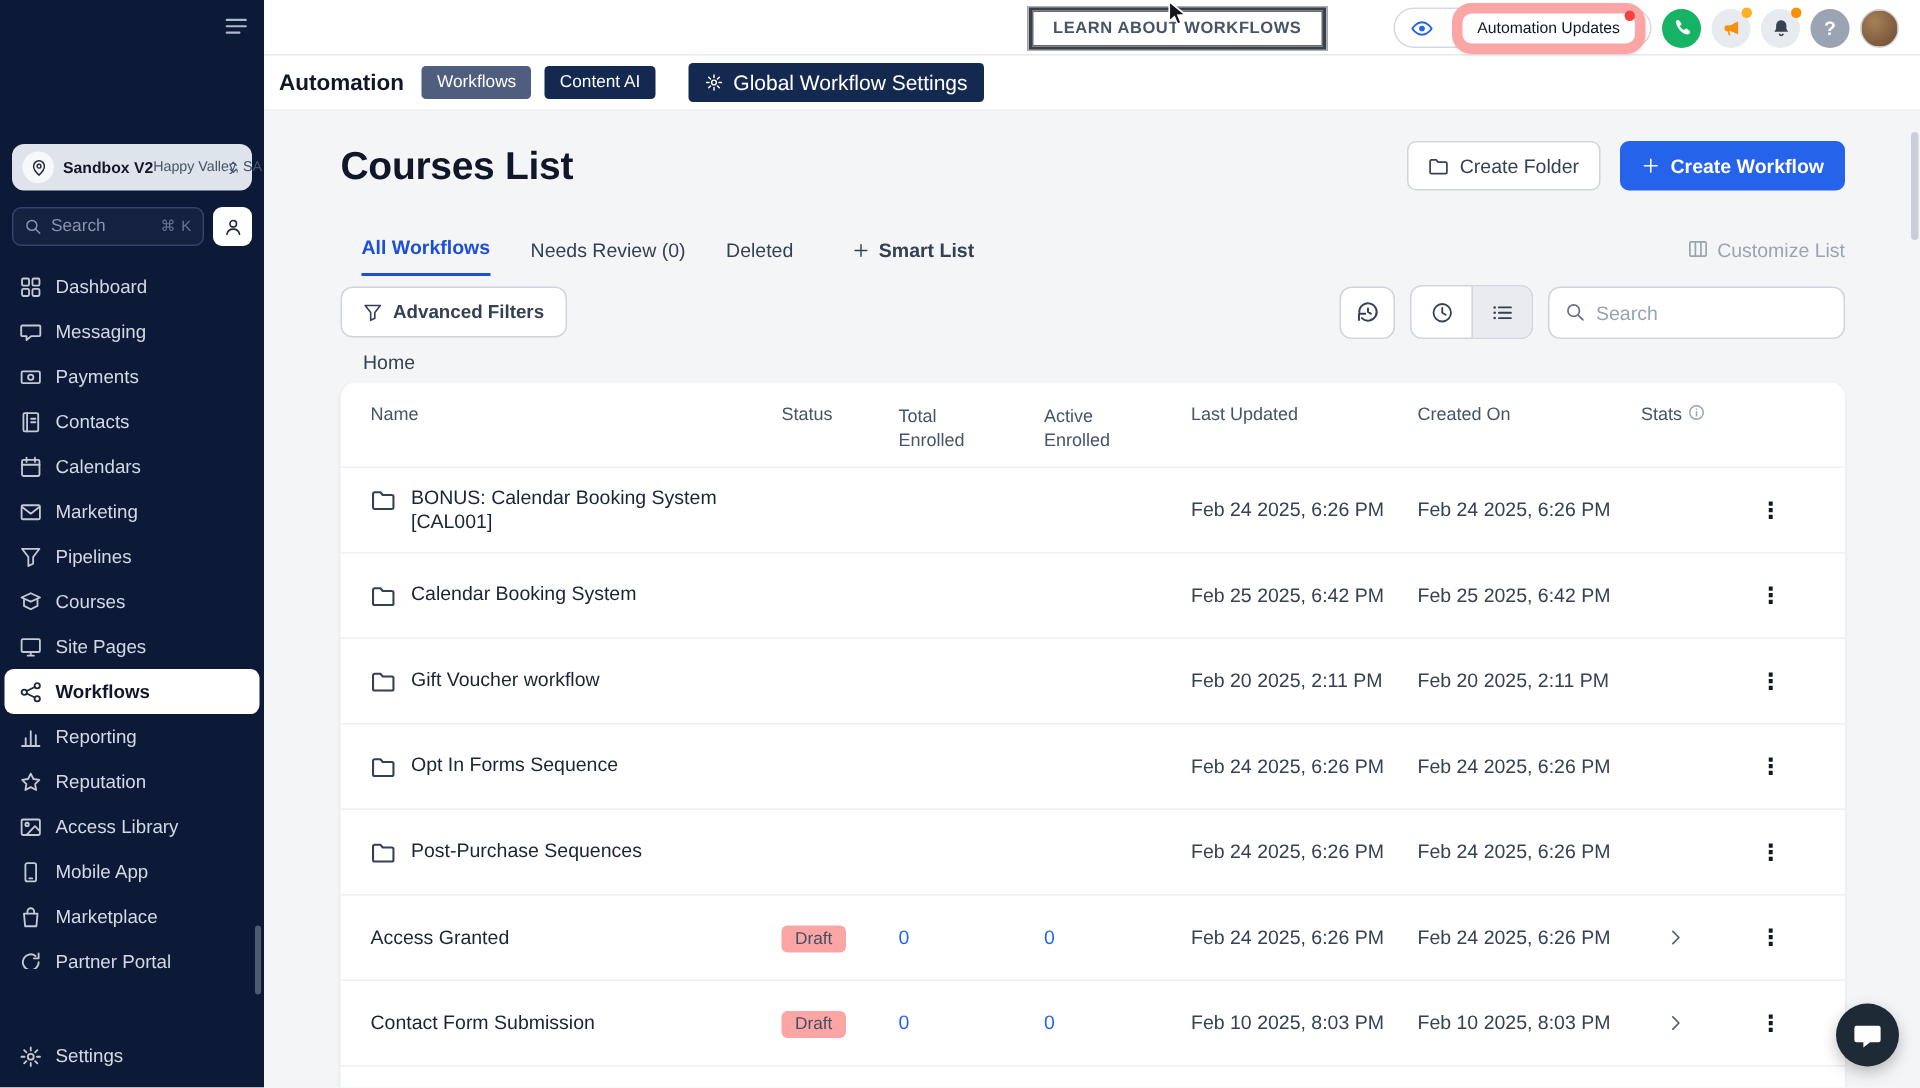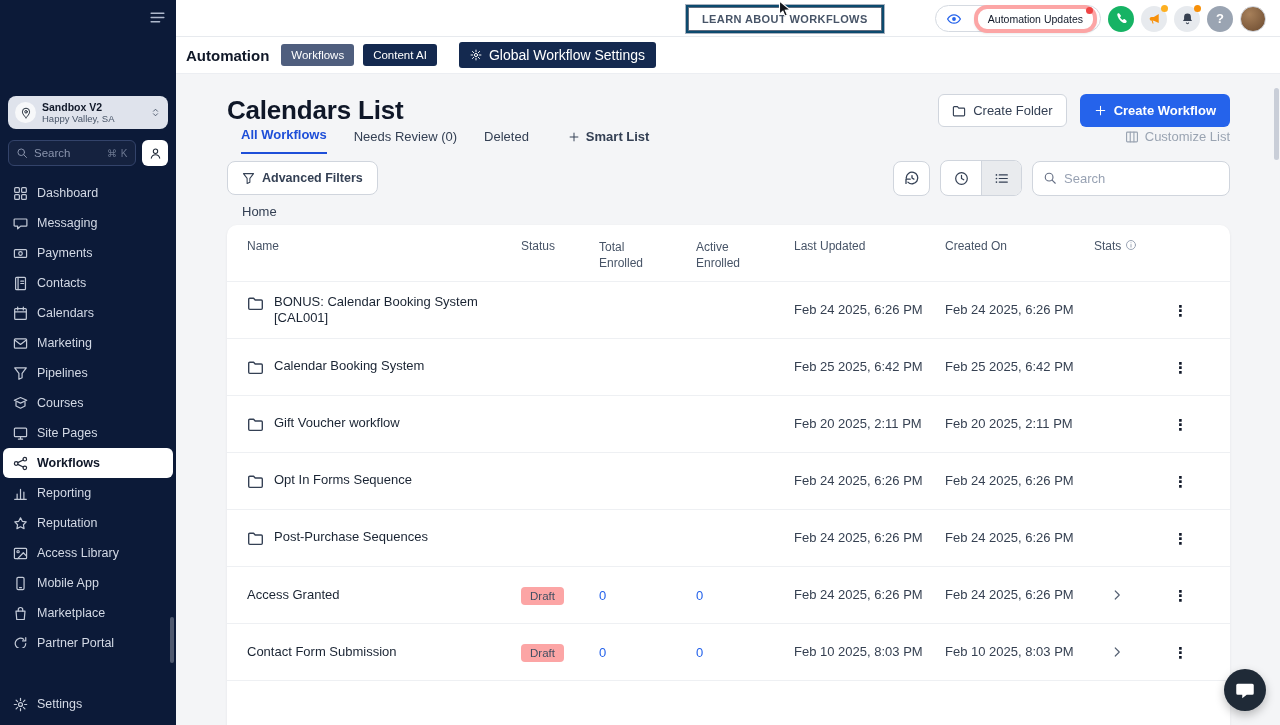--- a/index.html
+++ b/index.html
@@ -8,46 +8,46 @@
   button,input{font-family:inherit}
   button{cursor:pointer;border:none;background:none}
   svg{display:block}
   .app{position:relative;display:flex;width:1280px;height:725px;overflow:hidden}
 
   
   .sidebar{width:176px;min-width:176px;background:#0c1a38;color:#cfd6e4;display:flex;flex-direction:column;position:relative;z-index:6}
   .sb-top{height:34px;display:flex;justify-content:flex-end;align-items:center;padding:0 10px;color:#aeb8cc}
   .loc-card{margin:62px 8px 0;background:#dfe3ec;border-radius:8px;display:flex;align-items:center;gap:6px;padding:5px 7px;color:#101828}
   .loc-pin{width:21px;height:21px;background:#f7f8fa;border-radius:50%;display:flex;align-items:center;justify-content:center;color:#1f2937;flex:none}
-  .loc-text{display:flex;flex-direction:column;min-width:0}
+  .loc-text{display:flex;flex-direction:row;min-width:0}
   .loc-name{font-size:10.5px;font-weight:700;white-space:nowrap}
   .loc-sub{font-size:9.5px;color:#475467;white-space:nowrap}
   .loc-updown{margin-left:auto;color:#475467;flex:none}
   .sb-search-row{margin:11px 8px 0;display:flex;gap:6px}
   .sb-search{flex:1;height:26px;border:1px solid #33436a;border-radius:6px;display:flex;align-items:center;gap:6px;padding:0 7px;color:#8a94ad;font-size:11.5px;background:rgba(255,255,255,.04)}
   .sb-kbd{margin-left:auto;font-size:10px;color:#6b7790;letter-spacing:.5px}
   .sb-user{width:26px;height:26px;background:#fff;border-radius:6px;display:flex;align-items:center;justify-content:center;color:#1f2937;flex:none}
   .sb-nav{margin-top:12px;height:470px;overflow:hidden;padding:0 3px}
   .nav-item{height:30px;display:flex;align-items:center;gap:9px;padding:0 10px;border-radius:6px;font-size:12.5px;color:#d3d9e5;cursor:pointer;white-space:nowrap}
   .nav-item .icon{width:15px;height:15px;flex:none;opacity:.92}
   .nav-item.active{background:#fff;color:#0f1728;font-weight:700}
   .sb-bottom{margin-top:auto;padding:0 3px 6px}
   .sb-scroll{position:absolute;right:2px;bottom:62px;width:4px;height:46px;background:rgba(255,255,255,.28);border-radius:2px}
 
   
   .content{flex:1;display:flex;flex-direction:column;background:#f4f5f7;min-width:0}
 
   
   .topbar{height:37px;background:#fff;border-bottom:1px solid #e7eaee;position:relative;flex:none}
-  .learn-wrap{position:absolute;left:509px;top:4px;background:#0c4a6e;border:1px solid #aab2bf;padding:2px}
+  .learn-wrap{position:absolute;left:509px;top:4px;background:#404040;border:1px solid #aab2bf;padding:2px}
   .learn-btn{border:1px solid #5f6b7d;background:#fff;padding:5px 13px;font-size:11px;font-weight:700;letter-spacing:.4px;color:#475467;white-space:nowrap}
   .top-right{position:absolute;right:14px;top:5px;display:flex;align-items:center;gap:7px}
   .updates-pill{height:27px;border:1px solid #d5dae1;border-radius:15px;display:flex;align-items:center;gap:12px;padding:0 3px 0 10px;background:#fff}
   .eye{color:#2563eb}
-  .updates-badge{position:relative;background:#fff;border:4px solid #fca5a5;border-radius:13px;padding:4px 10px;font-size:10.5px;color:#101828;box-shadow:0 1px 2px rgba(16,24,40,.08);white-space:nowrap}
+  .updates-badge{position:relative;background:#fff;border:7px solid #fca5a5;border-radius:13px;padding:4px 10px;font-size:10.5px;color:#101828;box-shadow:0 1px 2px rgba(16,24,40,.08);white-space:nowrap}
   .dot{position:absolute;top:-2px;right:0;width:7px;height:7px;background:#ef4444;border-radius:50%}
   .circle-btn{width:26px;height:26px;border-radius:50%;display:flex;align-items:center;justify-content:center;position:relative;flex:none}
   .cb-green{background:#16b364;color:#fff}
   .cb-gray{background:#e7eaee;color:#374151}
   .cb-help{background:#9aa4b2;color:#fff;font-size:13px;font-weight:700}
   .cb-avatar{background:radial-gradient(circle at 35% 30%,#a7805a,#6b4a2f);border:1px solid #d0d5dd}
   .org{color:#f79009}
   .badge-dot{position:absolute;top:-1px;right:-1px;width:7px;height:7px;border-radius:50%}
   .badge-dot.yellow{background:#fdb022}
   .badge-dot.orange{background:#f79009}
@@ -60,25 +60,25 @@
   .htab:not(.active){background:#14294f}
   .global-btn{margin-left:13px;background:#14294f;color:#fff;font-size:14px;padding:5px 11px;border-radius:3px;display:flex;align-items:center;gap:7px;white-space:nowrap}
 
   
   .main{flex:1;padding:0 50px 0 51px;overflow:hidden;position:relative}
   .title-row{display:flex;align-items:center;margin-top:20px}
   .page-title{font-size:26px;font-weight:700;color:#0f1728;letter-spacing:-.2px;line-height:1.25}
   .title-actions{margin-left:auto;display:flex;gap:13px}
   .btn-outline{display:flex;align-items:center;gap:7px;background:#fff;border:1px solid #d0d5dd;border-radius:6px;padding:8px 13px;font-size:13px;font-weight:500;color:#344054;white-space:nowrap}
   .btn-primary{display:flex;align-items:center;gap:7px;background:#2563eb;border-radius:6px;padding:8px 14px;font-size:13px;font-weight:700;color:#fff;white-space:nowrap}
-  .tabs-row{display:flex;align-items:flex-end;padding-left:14px}
+  .tabs-row{display:flex;align-items:flex-end;margin-top:30px;padding-left:14px}
   .wtab{font-size:13px;color:#344054;margin-right:27px;padding-bottom:10px;cursor:pointer;white-space:nowrap}
   .wtab.active{color:#1d4ed8;font-weight:700;border-bottom:2px solid #1d4ed8}
   .smart{display:flex;gap:6px;align-items:center;font-size:13px;font-weight:600;color:#344054;margin-left:12px;padding-bottom:10px;cursor:pointer;white-space:nowrap}
-  .customize{margin-left:auto;display:flex;gap:6px;align-items:center;font-size:13px;color:#9aa4b2;padding-bottom:10px;white-space:nowrap}
+  .customize{margin-left:auto;display:flex;gap:6px;align-items:flex-start;font-size:13px;color:#9aa4b2;padding-bottom:10px;white-space:nowrap}
   .toolbar{display:flex;align-items:center;margin-top:6px}
   .adv-btn{display:flex;align-items:flex-end;gap:7px;background:#fff;border:1px solid #d0d5dd;border-radius:8px;padding:9px 14px;font-size:12.5px;font-weight:600;color:#344054;white-space:nowrap}
   .toolbar-right{margin-left:auto;display:flex;align-items:center;gap:10px}
   .icon-btn{width:37px;height:35px;background:#fff;border:1px solid #d0d5dd;border-radius:8px;display:flex;align-items:center;justify-content:center;color:#344054}
   .seg{display:flex;border:1px solid #d0d5dd;border-radius:8px;overflow:hidden;background:#fff}
   .seg>div{width:40px;height:34px;display:flex;align-items:center;justify-content:center;color:#344054;cursor:pointer}
   .seg>div+div{border-left:1px solid #d0d5dd}
   .seg .sel{background:#e9ebee}
   .search-box{width:198px;height:35px;background:#fff;border:1px solid #d0d5dd;border-radius:8px;display:flex;align-items:center;gap:7px;padding:0 10px;color:#667085}
   .search-box input{border:none;outline:none;width:100%;font-size:13px;color:#344054;background:transparent}
@@ -379,21 +379,21 @@
               <circle cx="8" cy="8" r="2.1"></circle>
               <path d="M8 1.4v2.2M8 12.4v2.2M1.4 8h2.2M12.4 8h2.2M3.3 3.3l1.6 1.6M11.1 11.1l1.6 1.6M12.7 3.3l-1.6 1.6M4.9 11.1l-1.6 1.6"></path>
             </svg>
           </span>
         <span>Global Workflow Settings</span>
       </button>
     </div>
 
     <div class="main">
       <div class="title-row">
-        <h1 class="page-title">Calendars List</h1>
+        <h1 class="page-title">Courses List</h1>
         <div class="title-actions">
           <button class="btn-outline">
             <span>
                 <svg width="14" height="14" viewBox="0 0 16 16" fill="none" stroke="currentColor" stroke-width="1.3" stroke-linecap="round" stroke-linejoin="round">
                   <path d="M1.6 4a1 1 0 0 1 1-1h3.6l1.5 1.7h5.7a1 1 0 0 1 1 1v6.8a1 1 0 0 1-1 1H2.6a1 1 0 0 1-1-1z"></path>
                 </svg>
               </span>
             <span>Create Folder</span>
           </button>
           <button class="btn-primary">

